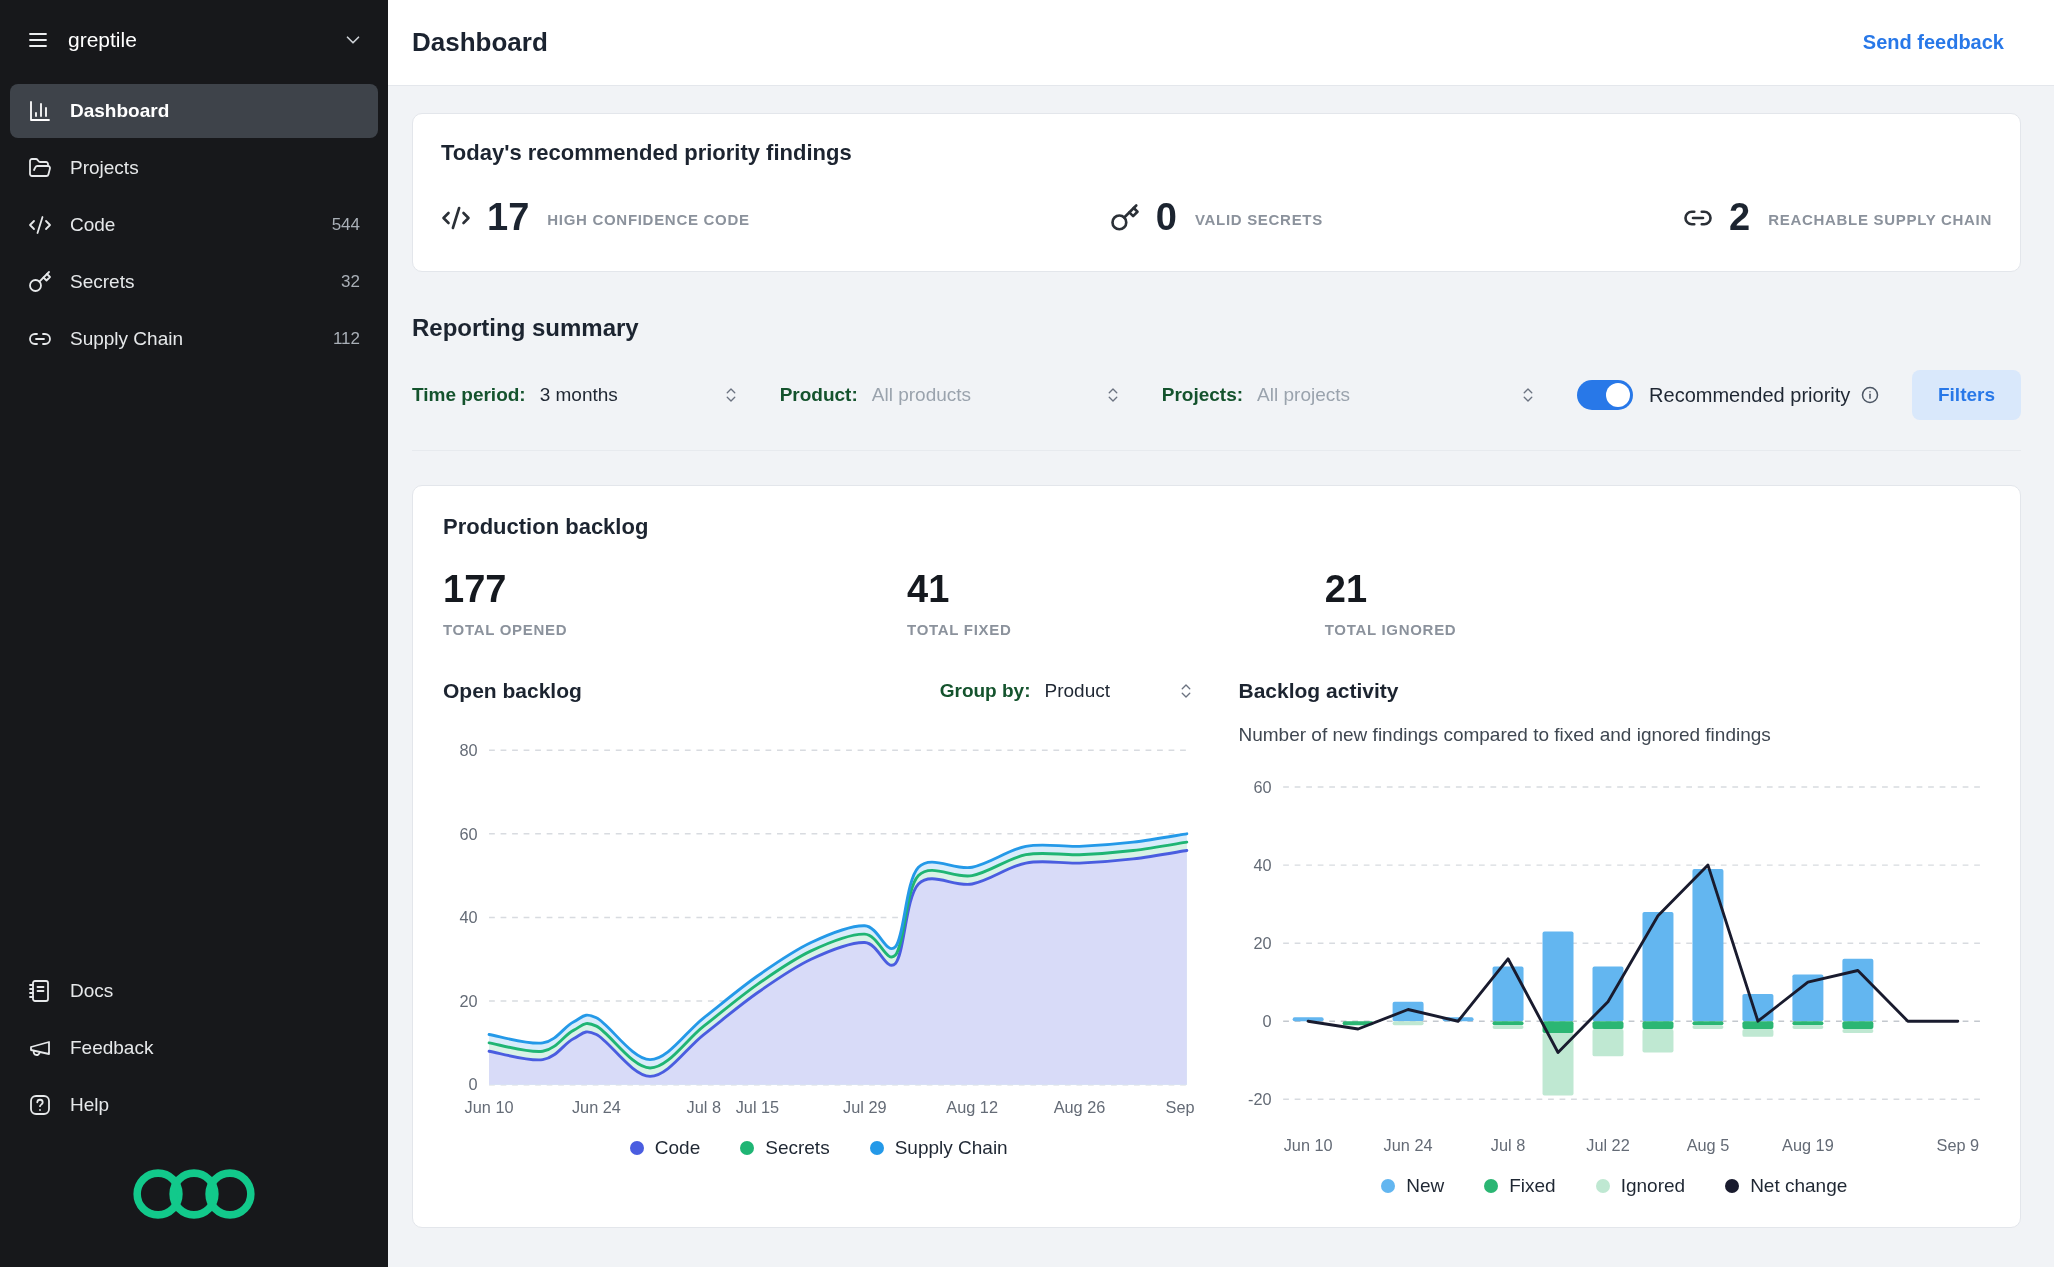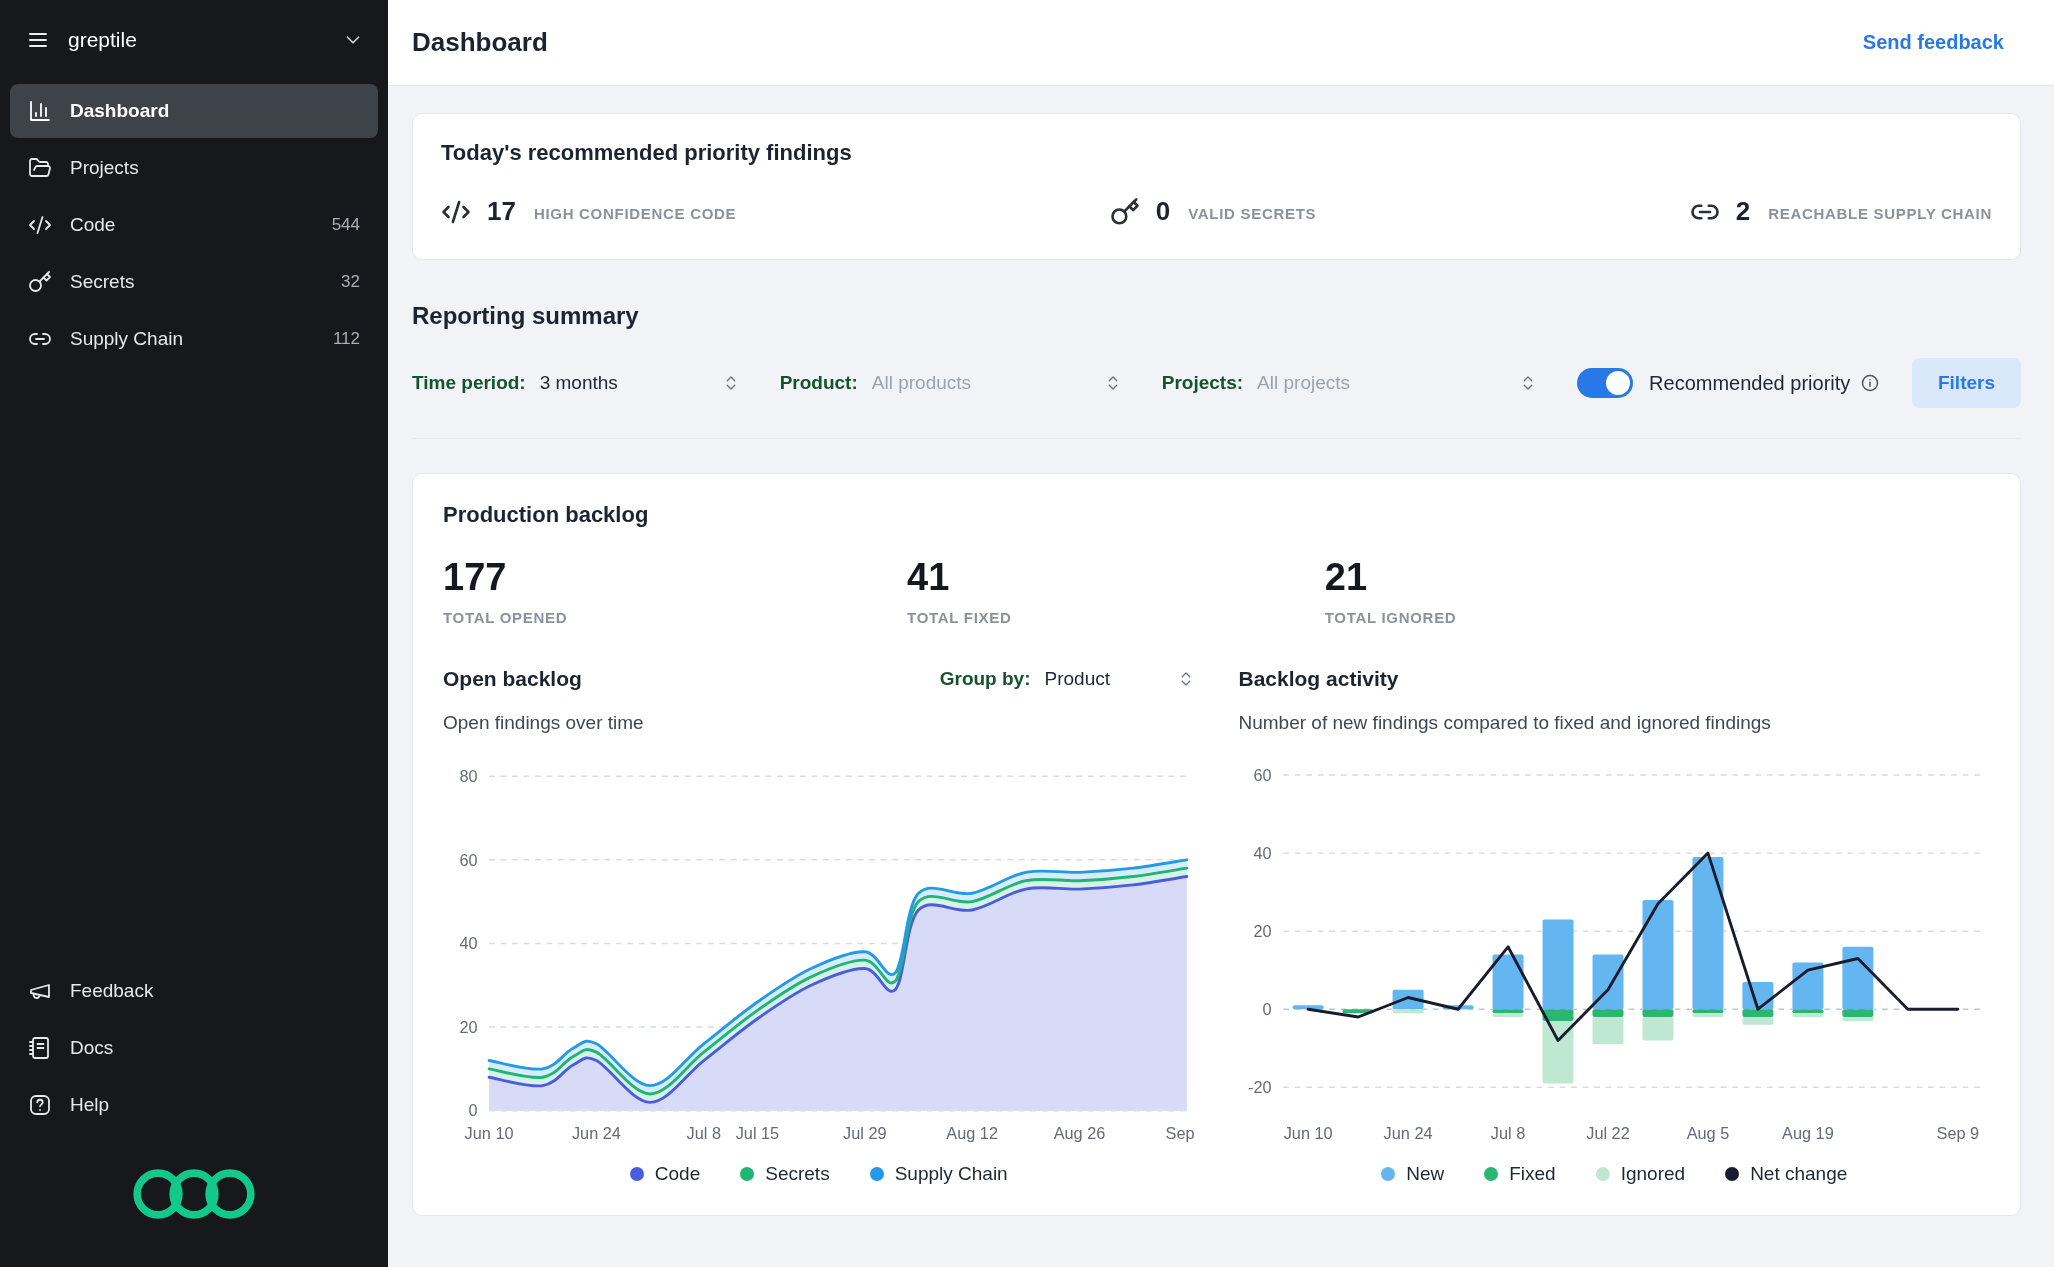--- a/index.html
+++ b/index.html
@@ -37,21 +37,21 @@
 
   .content { flex:1; padding:27px 33px 0 24px; overflow:hidden; }
   .card { background:#fff; border:1px solid #e3e6eb; border-radius:10px; }
 
   
   .priority-card { padding:26px 28px 32px; }
   .priority-card h2 { font-size:22px; font-weight:700; }
   .stats-row { display:flex; justify-content:space-between; align-items:center; margin-top:30px; }
   .stat { display:flex; align-items:center; }
   .stat .icon { color:#2b3037; }
-  .stat-value { font-size:26px; font-weight:700; margin-left:16px; }
+  .stat-value { font-size:38px; font-weight:700; margin-left:16px; }
   .stat-label { font-size:15px; font-weight:600; color:#8b929c; letter-spacing:.7px; margin-left:18px; padding-top:3px; }
 
   
   .section-title { font-size:24px; font-weight:700; margin-top:42px; }
   .filters-row { display:flex; align-items:center; margin-top:28px; padding-bottom:30px; border-bottom:1px solid #e7eaee; }
   .filter-group { display:flex; align-items:center; gap:14px; margin-right:40px; }
   .filter-label { font-size:19px; font-weight:700; color:#14532d; }
   .select { display:flex; align-items:center; justify-content:space-between; font-size:19px; color:#1f2733; cursor:pointer; }
   .select .updown { color:#6b7280; }
   .select.placeholder .select-value { color:#9aa3ad; }
@@ -156,39 +156,39 @@
         </span>
         <span>Supply Chain</span>
         <span class="count">112</span>
       </div>
     </nav>
 
     <div class="sb-footer">
       <div class="sb-item">
         <span class="icon i24">
           <svg viewBox="0 0 24 24">
-              <path d="m3 11 18-5v12L3 14v-3z"></path>
-              <path d="M11.6 16.8a3 3 0 1 1-5.8-1.6"></path>
-            </svg>
-        </span>
-        <span>Feedback</span>
-      </div>
-      <div class="sb-item">
-        <span class="icon i24">
-          <svg viewBox="0 0 24 24">
               <rect x="5" y="2" width="15" height="20" rx="2"></rect>
               <path d="M2 6h3"></path>
               <path d="M2 10h3"></path>
               <path d="M2 14h3"></path>
               <path d="M2 18h3"></path>
               <path d="M9.5 8h6"></path>
               <path d="M9.5 12h6"></path>
             </svg>
         </span>
         <span>Docs</span>
+      </div>
+      <div class="sb-item">
+        <span class="icon i24">
+          <svg viewBox="0 0 24 24">
+              <path d="m3 11 18-5v12L3 14v-3z"></path>
+              <path d="M11.6 16.8a3 3 0 1 1-5.8-1.6"></path>
+            </svg>
+        </span>
+        <span>Feedback</span>
       </div>
       <div class="sb-item">
         <span class="icon i24">
           <svg viewBox="0 0 24 24">
               <rect x="3" y="3" width="18" height="18" rx="5"></rect>
               <path d="M9.3 9.3a2.7 2.7 0 0 1 5.4.3c0 1.8-2.7 2.2-2.7 3.6"></path>
               <path d="M12 17h.01"></path>
             </svg>
         </span>
         <span>Help</span>
@@ -332,21 +332,20 @@
                   <span class="select-value">Product</span>
                   <span class="icon i18 updown">
                     <svg viewBox="0 0 24 24">
                         <path d="m7 15 5 5 5-5"></path>
                         <path d="m7 9 5-5 5 5"></path>
                       </svg>
                   </span>
                 </div>
               </div>
             </div>
-            <div class="chart-subtitle">Open findings over time</div>
             <svg class="chart-svg" viewBox="0 0 783 420">
                 <line x1="48" x2="775" y1="380" y2="380" stroke="#d8dbe0" stroke-width="1.5" stroke-dasharray="6 6"></line>
                 <text x="36" y="386" text-anchor="end" font-size="17" fill="#646b76">0</text>
                 <line x1="48" x2="775" y1="292.85714285714283" y2="292.85714285714283" stroke="#d8dbe0" stroke-width="1.5" stroke-dasharray="6 6"></line>
                 <text x="36" y="298.85714285714283" text-anchor="end" font-size="17" fill="#646b76">20</text>
                 <line x1="48" x2="775" y1="205.71428571428572" y2="205.71428571428572" stroke="#d8dbe0" stroke-width="1.5" stroke-dasharray="6 6"></line>
                 <text x="36" y="211.71428571428572" text-anchor="end" font-size="17" fill="#646b76">40</text>
                 <line x1="48" x2="775" y1="118.57142857142857" y2="118.57142857142857" stroke="#d8dbe0" stroke-width="1.5" stroke-dasharray="6 6"></line>
                 <text x="36" y="124.57142857142857" text-anchor="end" font-size="17" fill="#646b76">60</text>
                 <line x1="48" x2="775" y1="31.42857142857145" y2="31.42857142857145" stroke="#d8dbe0" stroke-width="1.5" stroke-dasharray="6 6"></line>

